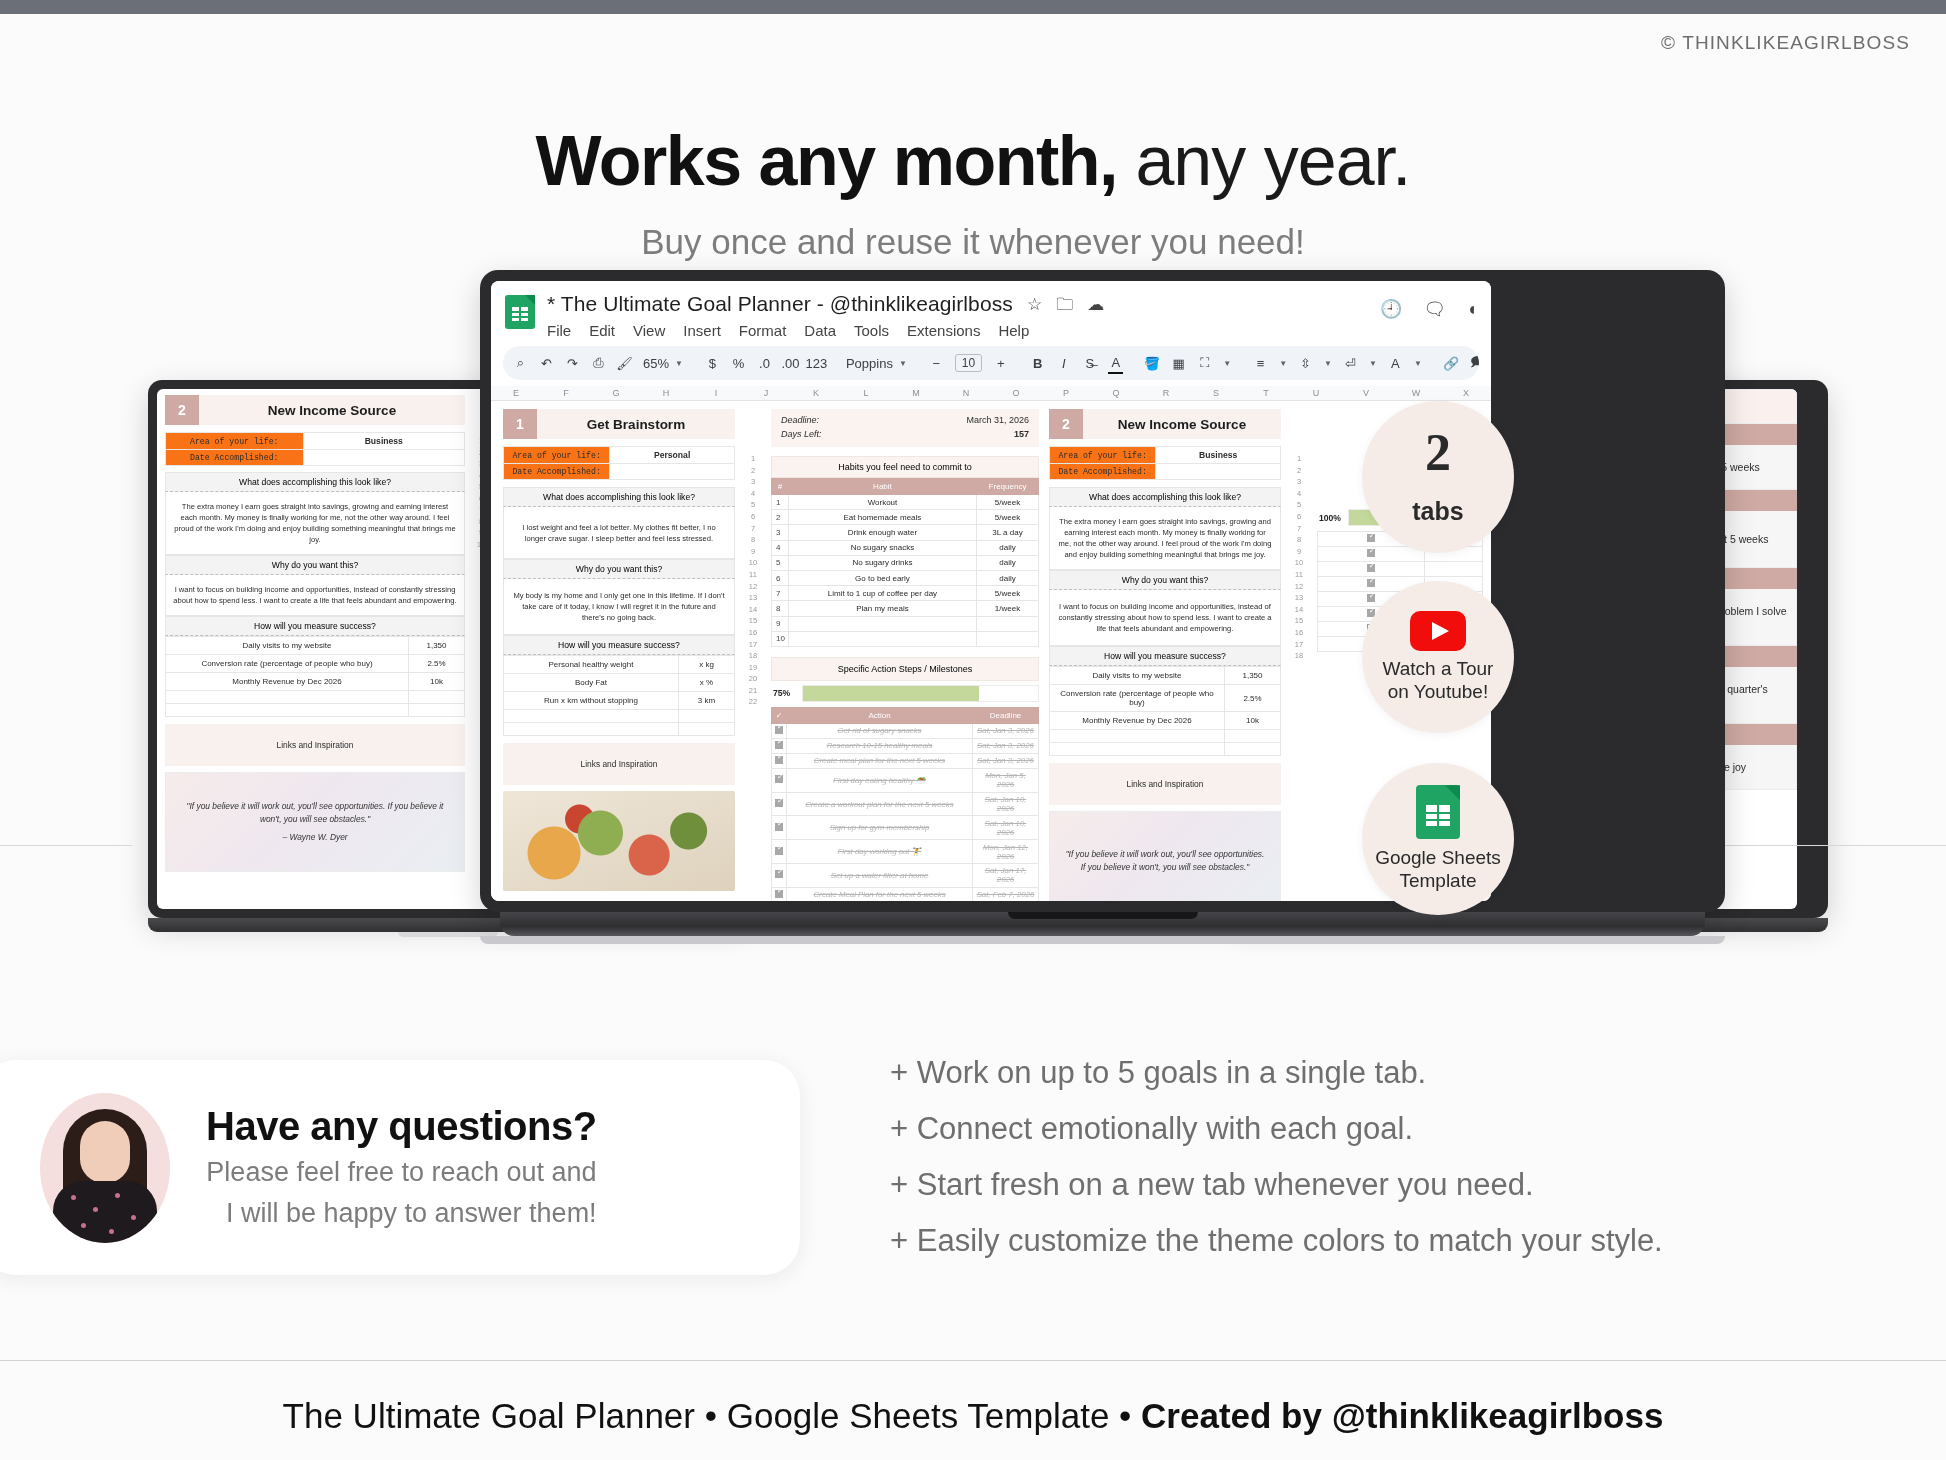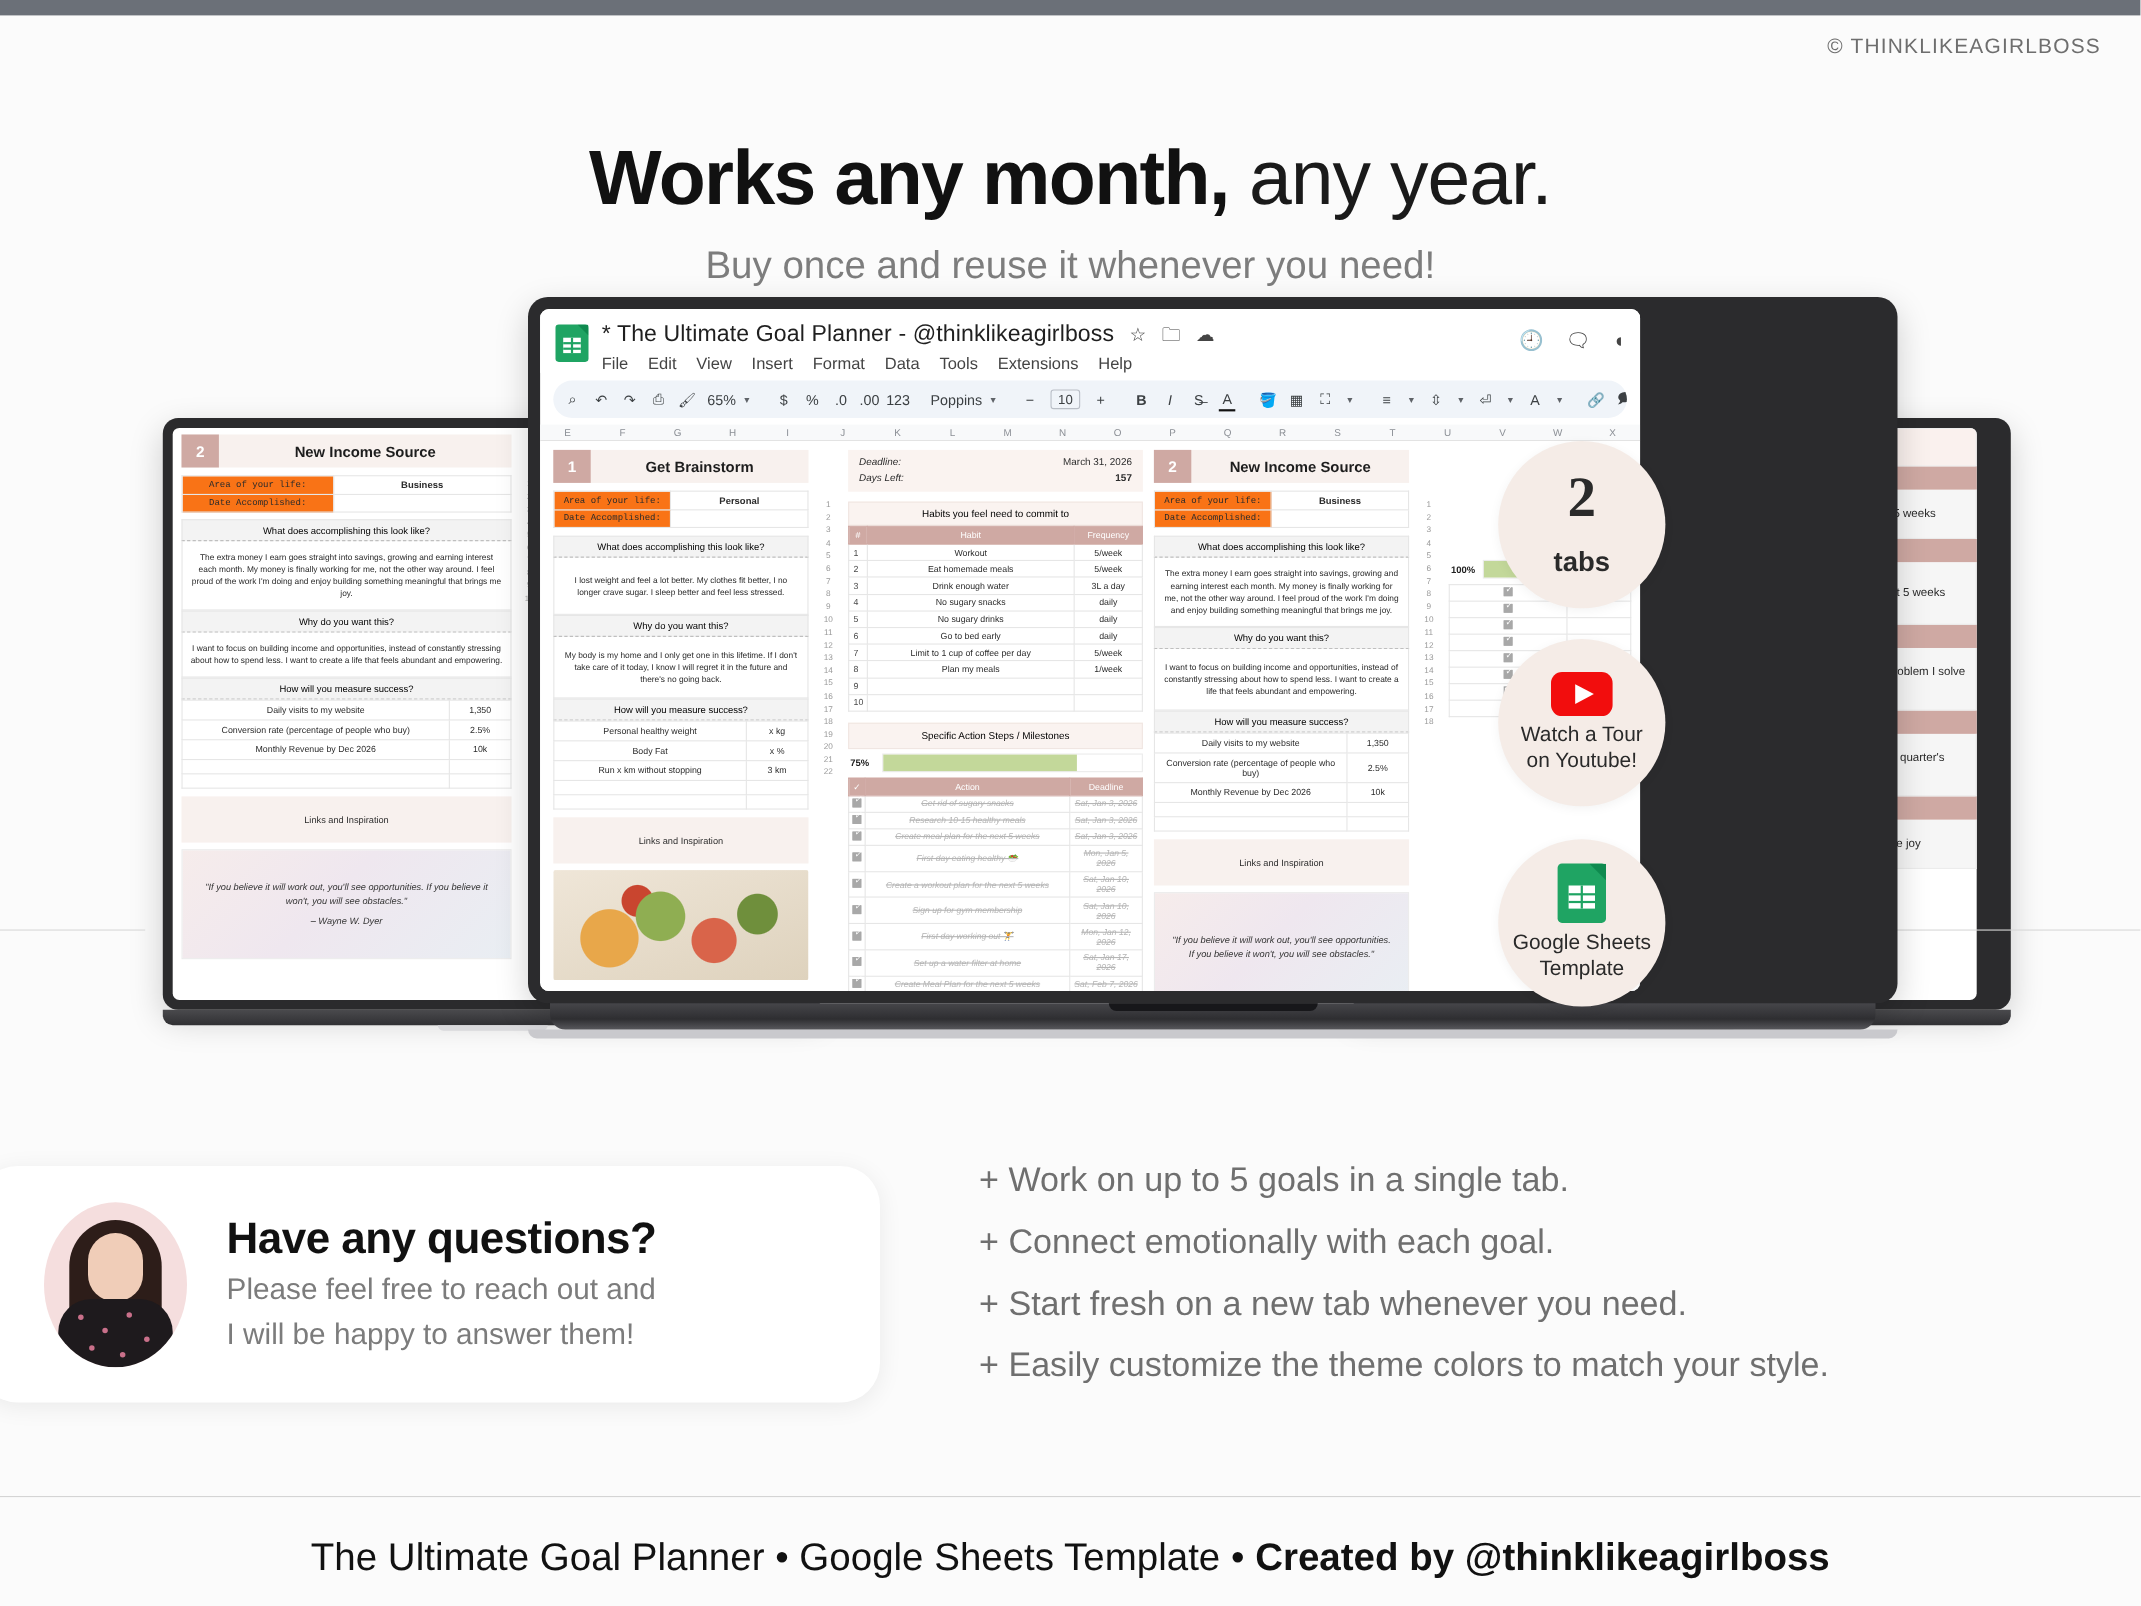--- a/index.html
+++ b/index.html
@@ -262,21 +262,21 @@
     width: 130px; height: 150px; border-radius: 50%; flex: 0 0 130px; overflow:hidden; position:relative;
     background:#f5dede;
   }
   .av-hair { position:absolute; left:50%; top:16px; transform:translateX(-50%); width:84px; height:118px; background:#2d1d19; border-radius: 42px 42px 30px 30px;}
   .av-face { position:absolute; left:50%; top:28px; transform:translateX(-50%); width:50px; height:62px; background:#f0cdb8; border-radius: 25px 25px 24px 24px;}
   .av-body { position:absolute; left:50%; bottom:0; transform:translateX(-50%); width:104px; height:62px; background:#1e1a1d; border-radius: 30px 30px 0 0;}
   .av-body i { position:absolute; width:5px; height:5px; border-radius:50%; background:#c9708a; }
   .qtext { margin-left: 36px; }
   .qtitle { font-size: 40px; font-weight: 700; color:#111; letter-spacing:-.5px;
             font-family:"Liberation Sans Narrow","Liberation Sans",sans-serif; }
-  .qsub { font-size: 27px; color:#7c7c7c; line-height: 1.28; margin-top: 6px; }
+  .qsub { font-size: 27px; color:#7c7c7c; line-height: 1.28; margin-top: 6px; text-align: right; }
 
   
   .features { position:absolute; left: 890px; top: 1055px; }
   .feat { font-size: 31px; color:#6f6f6f; margin-bottom: 20px; white-space: nowrap; }
 
   
   .footer {
     position:absolute; left:0; top: 1396px; width: 1946px; text-align:center;
     font-size: 35px; color:#111; white-space:nowrap;
     font-family:"Liberation Sans Narrow","Liberation Sans",sans-serif;

